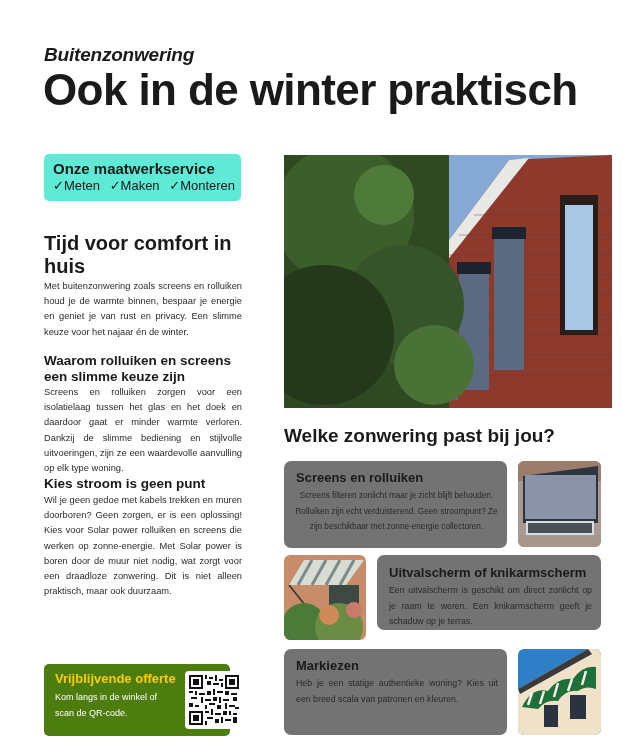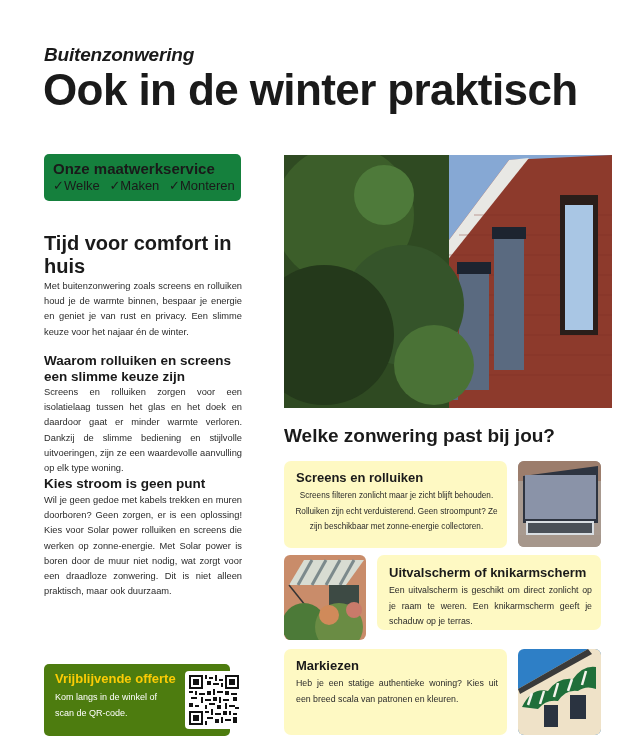--- a/index.html
+++ b/index.html
@@ -4,21 +4,21 @@
 <style>
   * { box-sizing: border-box; margin: 0; padding: 0; }
   html, body { width: 633px; height: 750px; background: #ffffff; overflow: hidden; }
   body { position: relative; font-family: "DejaVu Sans", sans-serif; color: #1a1a1a; }
 
   .abs { position: absolute; }
 
   .kicker { left: 44px; top: 44px; font-size: 19px; font-weight: bold; letter-spacing: -0.2px; color: #1a1a1a; font-family: "Liberation Sans", sans-serif; font-style: italic; }
   .headline { left: 43px; top: 63px; font-size: 44px; font-weight: bold; letter-spacing: -0.6px; color: #1a1a1a; font-family: "Liberation Sans", sans-serif; line-height: 54px; white-space: nowrap; }
 
-  .service-box { left: 44px; top: 154px; width: 197px; height: 47px; background: #15803d; border-radius: 5px; padding: 6px 9px; }
+  .service-box { left: 44px; top: 154px; width: 197px; height: 47px; background: #5eead4; border-radius: 5px; padding: 6px 9px; }
   .service-title { font-family: "Liberation Sans", sans-serif; font-weight: bold; font-size: 15px; line-height: 17px; color: #1a1a1a; }
   .service-checks { font-family: "Liberation Sans", sans-serif; font-size: 13px; line-height: 17px; color: #1a1a1a; white-space: nowrap; }
   .service-checks span.item { margin-right: 6px; }
 
   .h2 { font-family: "Liberation Sans", sans-serif; font-weight: bold; color: #1a1a1a; }
   .comfort-title { left: 44px; top: 232px; font-size: 20px; line-height: 23px; width: 200px; }
   .sec-title { font-size: 13.5px; line-height: 16px; width: 205px; }
   .body-text { font-family: "Liberation Sans", sans-serif; font-size: 9.3px; line-height: 15.2px; color: #2a2a2a; width: 198px; text-align: justify; }
 
   .p1 { left: 44px; top: 279px; }
@@ -30,21 +30,21 @@
   .offer-box { left: 44px; top: 664px; width: 186px; height: 72px; background: #4d7c0f; border-radius: 5px; }
   .offer-title { position: absolute; left: 11px; top: 7px; font-family: "Liberation Sans", sans-serif; font-weight: bold; font-size: 13px; color: #fccc05; }
   .offer-text { position: absolute; left: 11px; top: 25px; width: 120px; font-family: "Liberation Sans", sans-serif; font-size: 9px; line-height: 16px; color: #ffffff; }
   .qr { position: absolute; left: 141px; top: 7px; width: 58px; height: 58px; background: #fff; border-radius: 4px; padding: 4px; }
   .qr svg { width: 50px; height: 50px; display: block; }
 
   .hero { left: 284px; top: 155px; width: 328px; height: 253px; overflow: hidden; background: #6e8fb8; }
 
   .which-title { left: 284px; top: 424px; font-size: 19px; line-height: 24px; white-space: nowrap; }
 
-  .card { background: #fef9c3; border-radius: 7px; }
+  .card { background: #737373; border-radius: 7px; }
   .card-title { position: absolute; font-family: "Liberation Sans", sans-serif; font-weight: bold; font-size: 13px; color: #1a1a1a; white-space: nowrap; }
   .card-text { position: absolute; font-family: "Liberation Sans", sans-serif; font-size: 8.8px; line-height: 15.5px; color: #2a2a2a; }
 
   .card1 { left: 284px; top: 461px; width: 223px; height: 87px; }
   .card1 .card-title { left: 12px; top: 9px; }
   .card1 .card-text { left: 10px; top: 27px; width: 205px; text-align: center; font-size: 8.2px; }
 
   .card2 { left: 377px; top: 555px; width: 224px; height: 75px; }
   .card2 .card-title { left: 12px; top: 10px; }
   .card2 .card-text { left: 12px; top: 28px; width: 203px; text-align: justify; }
@@ -61,21 +61,21 @@
 </style>
 </head>
 <body>
 
 <div class="abs kicker">Buitenzonwering</div>
 <div class="abs headline">Ook in de winter praktisch</div>
 
 <div class="abs service-box">
   <div class="service-title">Onze maatwerkservice</div>
   <div class="service-checks">
-    <span class="item"><span>✓</span><span>Welke</span></span>
+    <span class="item"><span>✓</span><span>Meten</span></span>
     <span class="item"><span>✓</span><span>Maken</span></span>
     <span class="item"><span>✓</span><span>Monteren</span></span>
   </div>
 </div>
 
 <div class="abs h2 comfort-title">Tijd voor comfort in huis</div>
 <div class="abs body-text p1">Met buitenzonwering zoals screens en rolluiken houd je de warmte binnen, bespaar je energie en geniet je van rust en privacy. Een slimme keuze voor het najaar én de winter.</div>
 
 <div class="abs h2 sec-title t2">Waarom rolluiken en screens een slimme keuze zijn</div>
 <div class="abs body-text p2">Screens en rolluiken zorgen voor een isolatielaag tussen het glas en het doek en daardoor gaat er minder warmte verloren. Dankzij de slimme bediening en stijlvolle uitvoeringen, zijn ze een waardevolle aanvulling op elk type woning.</div>

